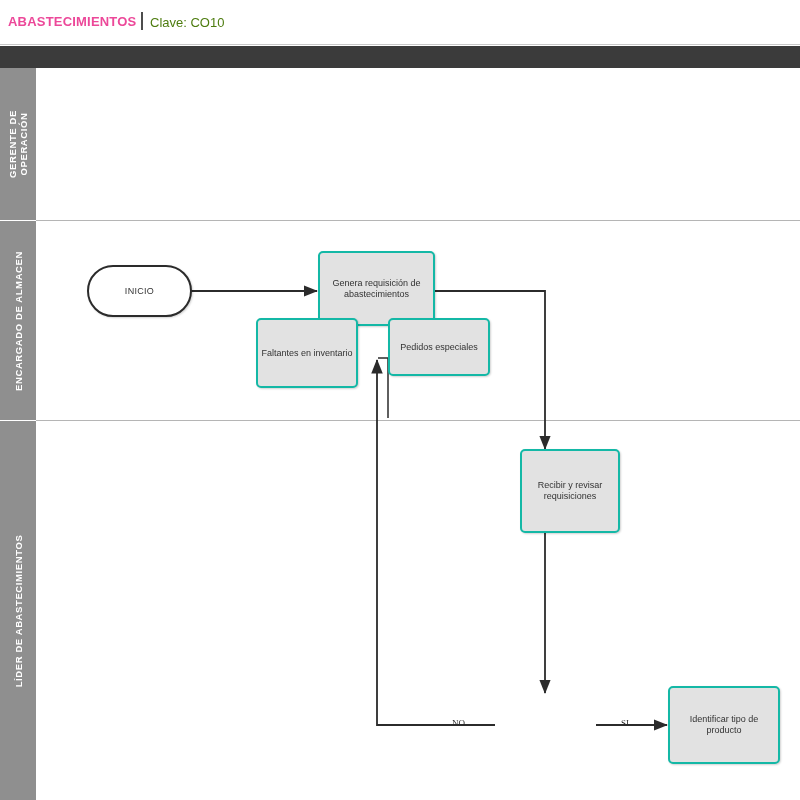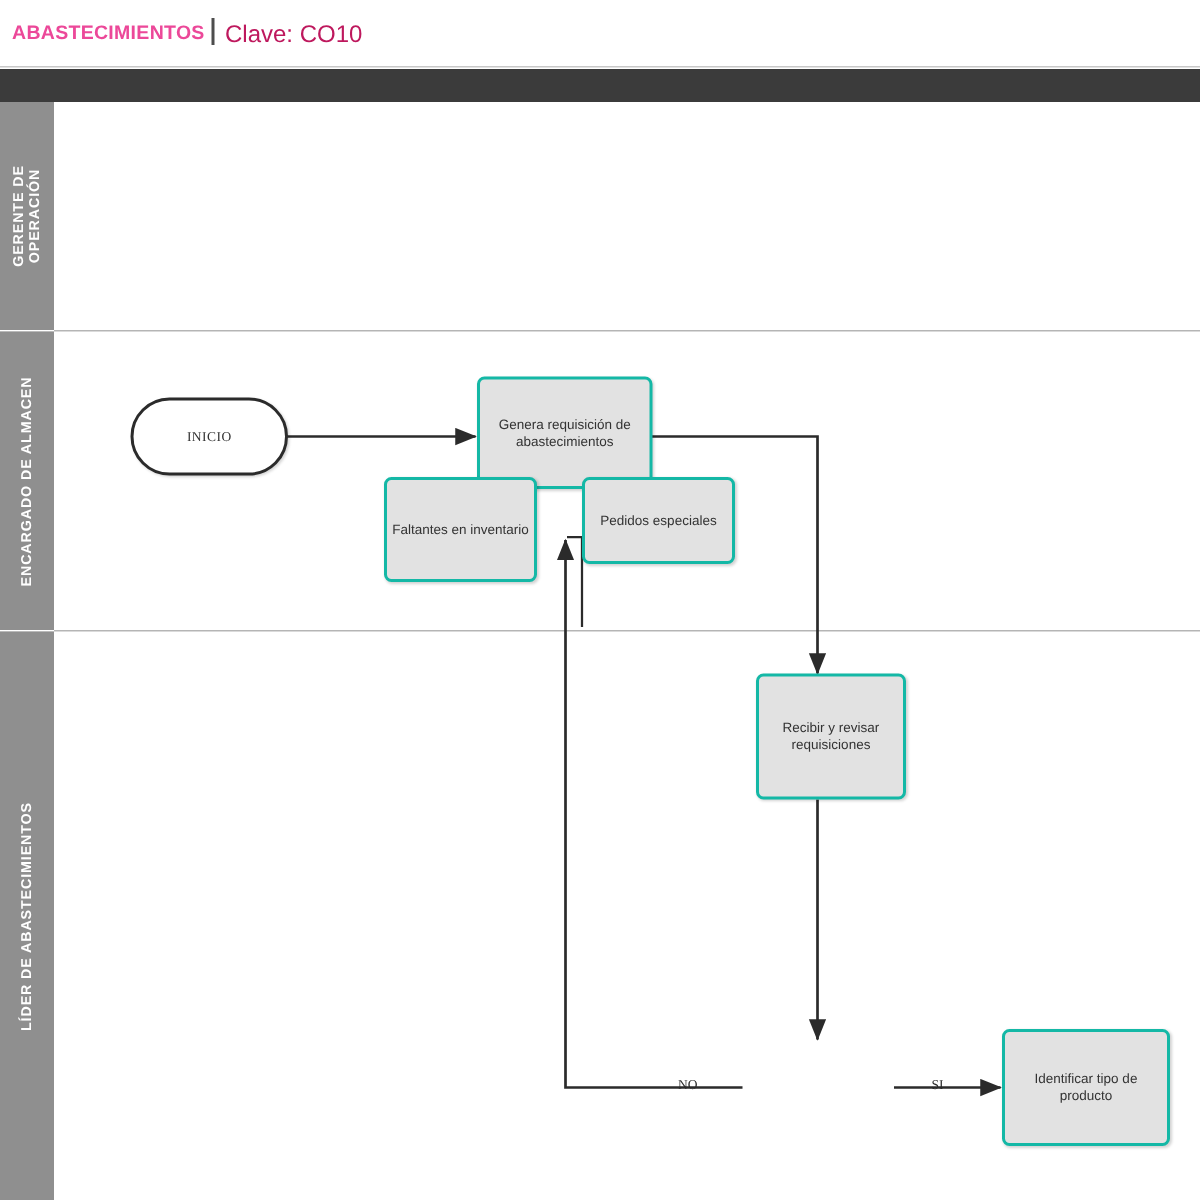--- a/index.html
+++ b/index.html
@@ -40,22 +40,22 @@
     left: 141px;
     top: 12px;
     width: 2px;
     height: 18px;
     background: #4d4d4d;
   }
   #header-clave {
     position: absolute;
     left: 150px;
     top: 15px;
-    font-size: 16px;
-    color: #be185d;
+    font-size: 13px;
+    color: #4d7c0f;
     white-space: nowrap;
   }
 
   
   #darkbar {
     position: absolute;
     left: 0; top: 46px;
     width: 800px;
     height: 22px;
     background: #3b3b3b;
@@ -220,37 +220,37 @@
     <line x1="545" y1="465" x2="545" y2="625" stroke="#2b2b2b" stroke-width="1.8" marker-end="url(#arrow)"></line>
 
     <path d="M495,657 L377,657 L377,292" fill="none" stroke="#2b2b2b" stroke-width="1.8" marker-end="url(#arrow)"></path>
 
     <line x1="596" y1="657" x2="667" y2="657" stroke="#2b2b2b" stroke-width="1.8" marker-end="url(#arrow)"></line>
   </svg>
 
   <div class="edge-label" style="left:452px; top:650px;font-family:Liberation Serif, serif;">NO</div>
   <div class="edge-label" style="left:621px; top:650px;font-family:Liberation Serif, serif;">SI</div>
 
-  <div class="node terminator" style="left:87px; top:197px; width:105px; height:52px;font-family:Liberation Serif, serif;">
+  <div class="node terminator" style="left:87px; top:197px; width:105px; height:52px;">
     <span>INICIO</span>
   </div>
 
   <div class="node box" style="left:318px; top:183px; width:117px; height:75px;">
     <span>Genera requisición de abastecimientos</span>
   </div>
 
   <div class="node box" style="left:256px; top:250px; width:102px; height:70px;">
     <span>Faltantes en inventario</span>
   </div>
 
   <div class="node box" style="left:388px; top:250px; width:102px; height:58px;">
     <span>Pedidos especiales</span>
   </div>
 
-  <div class="node box" style="left:504px; top:381px; width:100px; height:84px;">
+  <div class="node box" style="left:520px; top:381px; width:100px; height:84px;">
     <span>Recibir y revisar requisiciones</span>
   </div>
 
 
   <div class="node box" style="left:668px; top:618px; width:112px; height:78px;">
     <span>Identificar tipo de producto</span>
   </div>
 
 </div>
 

